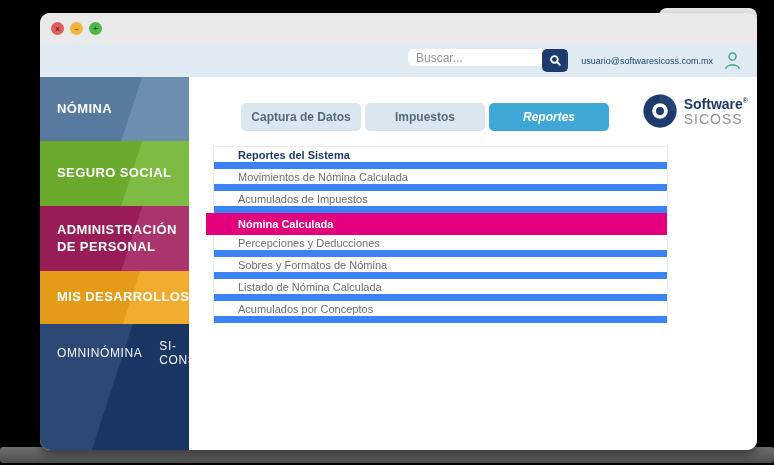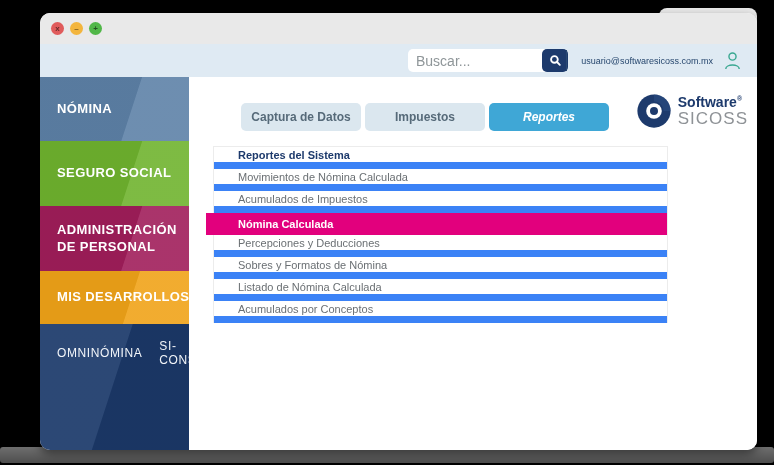--- a/index.html
+++ b/index.html
@@ -18,22 +18,22 @@
   .window{position:absolute;left:40px;top:13px;width:717px;height:437px;
     background:#fff;border-radius:10px;overflow:hidden;display:flex;flex-direction:column;
     box-shadow:0 4px 10px rgba(0,0,0,.45);}
 
   .titlebar{height:31px;background:#e9e9e9;display:flex;align-items:center;padding-left:11px;flex:none;}
   .tl{width:13px;height:13px;border-radius:50%;margin-right:6px;display:flex;align-items:center;justify-content:center;
     font-size:8px;font-weight:bold;color:rgba(0,0,0,.55);line-height:1;cursor:default;}
 
   .toolbar{height:33px;background:#dfeaf3;position:relative;flex:none;}
   .search-group{position:absolute;left:368px;top:5px;display:flex;height:23px;}
-  .search-input{width:137px;height:23px;border:none;background:#fff;border-radius:5px 0 0 5px;
-    padding:0 8px;font-size:14px;color:#555;outline:none;}
+  .search-input{width:137px;height:17px;border:none;background:#fff;border-radius:5px 0 0 5px;
+    padding:0 8px;font-size:12px;color:#555;outline:none;}
   .search-input::placeholder{color:#8f9699;}
   .search-btn{width:26px;height:23px;border:none;background:#1d3a6c;border-radius:5px;margin-left:-3px;
     display:flex;align-items:center;justify-content:center;cursor:pointer;padding:0;}
   .account{position:absolute;right:16px;top:5px;height:23px;display:flex;align-items:center;cursor:pointer;}
   .account .divider{width:1px;height:21px;background:#2a4a73;margin-right:14px;}
   .account .email{font-size:9px;color:#27476e;margin-right:11px;}
 
   .body{flex:1;display:flex;min-height:0;}
 
   
@@ -52,21 +52,21 @@
   .content{flex:1;background:#fff;position:relative;padding:26px 0 0 20px;}
   .tabs{display:flex;padding-left:32px;}
   .tab{width:120px;height:28px;margin-right:4px;border-radius:5px;display:flex;align-items:center;justify-content:center;
     font-size:12px;font-weight:bold;color:#566a79;background:#dbe7ef;cursor:pointer;}
   .tab.active{background:#3fa7d6;color:#fff;font-style:italic;}
 
   .logo{position:absolute;right:9px;top:15px;display:flex;align-items:center;cursor:default;}
   .logo-text{margin-left:5px;}
   .logo-line1{font-size:14px;font-weight:bold;color:#1d3a6c;line-height:1;}
   .logo-reg{font-size:7px;vertical-align:top;}
-  .logo-line2{font-size:17px;color:#8e9296;letter-spacing:1px;line-height:1;margin-top:1px;}
+  .logo-line2{font-size:14px;color:#8e9296;letter-spacing:1px;line-height:1;margin-top:1px;}
 
   .report-list{margin:15px 0 0 4px;width:455px;border:1px solid #ececec;border-bottom:none;}
   .report-row{height:22px;display:flex;align-items:center;padding-left:24px;font-size:11px;color:#6a6f73;
     background:#fff;border-bottom:7px solid #3b82f6;cursor:pointer;}
   .report-row.header{font-weight:bold;color:#1d3a6c;cursor:default;}
   .report-row.selected{color:#fff;font-weight:bold;margin-left:-8px;padding-left:32px;width:calc(100% + 8px);
     border-bottom:1px solid transparent;}
 </style>
 </head>
 <body>

